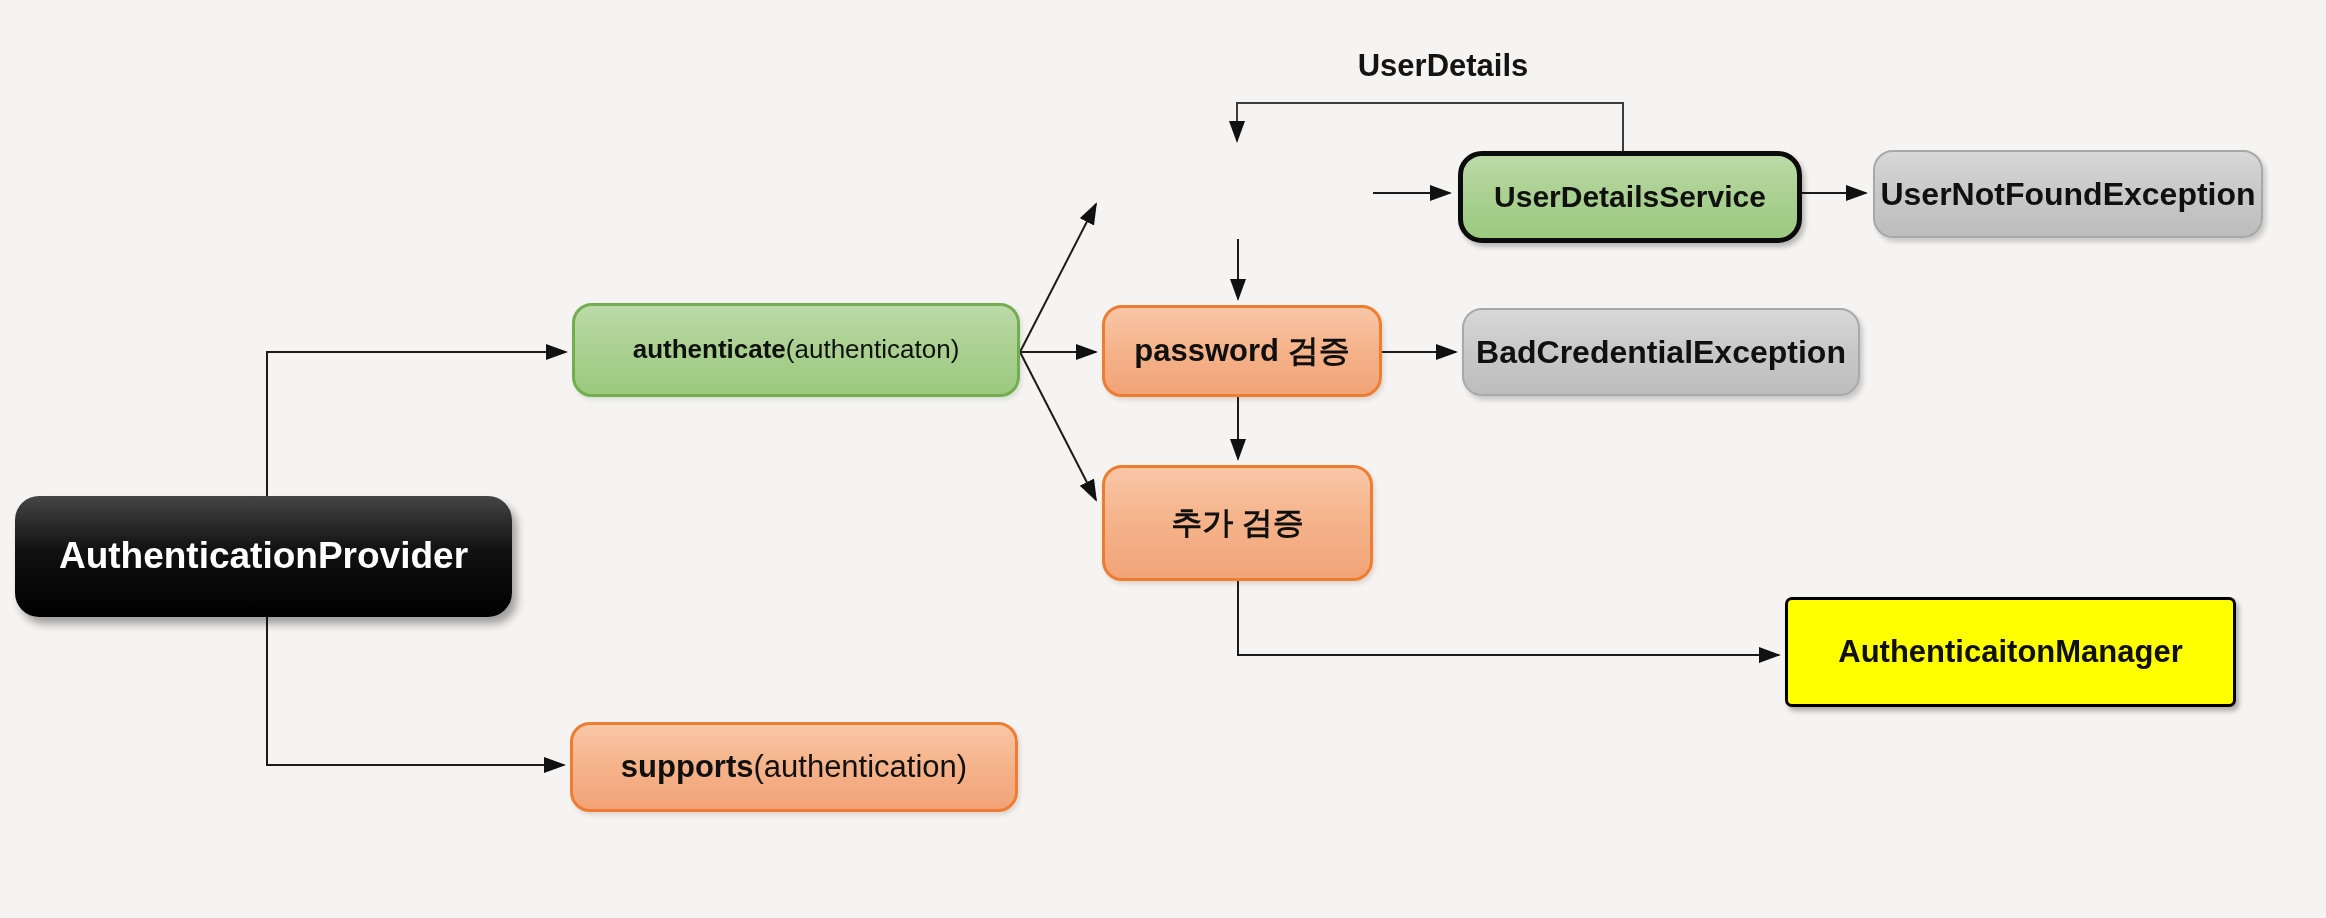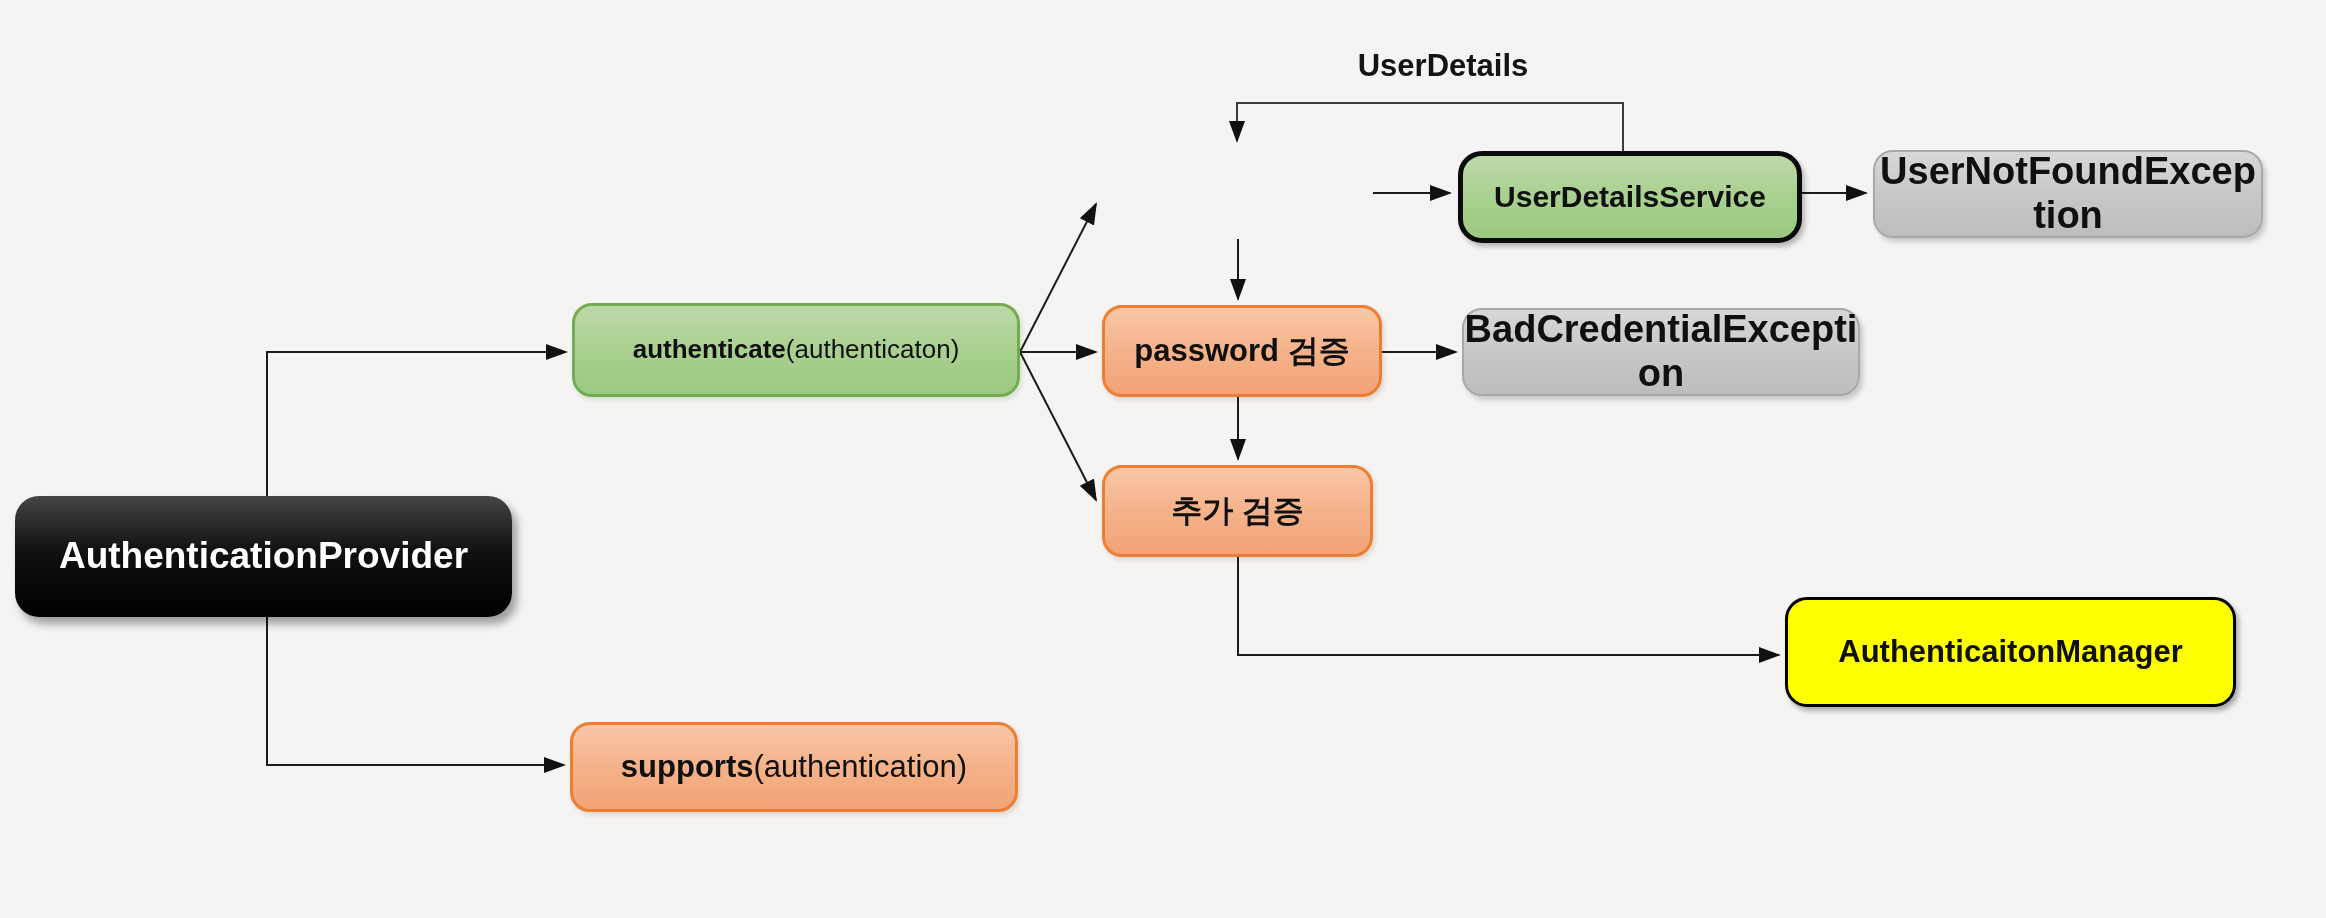--- a/index.html
+++ b/index.html
@@ -38,29 +38,29 @@
   .green-blackborder{
     background:linear-gradient(180deg,#bcdaa8 0%,#abd192 45%,#9bc97f 100%);
     border:5px solid #0b0b0b;
     border-radius:24px;
     font-size:30px;
     box-shadow:3px 4px 5px rgba(0,0,0,0.25);
   }
   .gray{
     background:linear-gradient(180deg,#d8d8d8 0%,#c9c9c9 45%,#bdbdbd 100%);
     border:2px solid #a8a8a8;
-    font-size:38px;
+    font-size:32px;
     box-shadow:3px 4px 5px rgba(0,0,0,0.18);
     overflow-wrap:break-word;
   }
   .gray .t{display:block;width:100%;overflow-wrap:break-word;}
   .yellow{
     background:#ffff00;
     border:3.5px solid #000;
-    border-radius:22px;
+    border-radius:7px;
     font-size:31px;
     box-shadow:3px 4px 5px rgba(0,0,0,0.3);
   }
   .black{
     background:linear-gradient(180deg,#454545 0%,#111 45%,#000 100%);
     border-radius:24px;
     color:#ffffff;
     font-size:37px;
     box-shadow:5px 7px 9px rgba(0,0,0,0.35);
   }
@@ -105,21 +105,21 @@
 
   <div class="node green" style="left:572px;top:303px;width:448px;height:94px;">
     <span class="t"><b>authenticate</b><span class="normalpart">(authenticaton)</span></span>
   </div>
 
 
   <div class="node orange" style="left:1102px;top:305px;width:280px;height:92px;">
     <span class="t">password 검증</span>
   </div>
 
-  <div class="node orange" style="left:1102px;top:465px;width:271px;height:92px;">
+  <div class="node orange" style="left:1102px;top:465px;width:271px;height:116px;">
     <span class="t">추가 검증</span>
   </div>
 
   <div class="node green-blackborder" style="left:1458px;top:151px;width:344px;height:92px;">
     <span class="t">UserDetailsService</span>
   </div>
 
   <div class="node gray" style="left:1873px;top:150px;width:390px;height:88px;">
     <span class="t">UserNotFoundException</span>
   </div>

